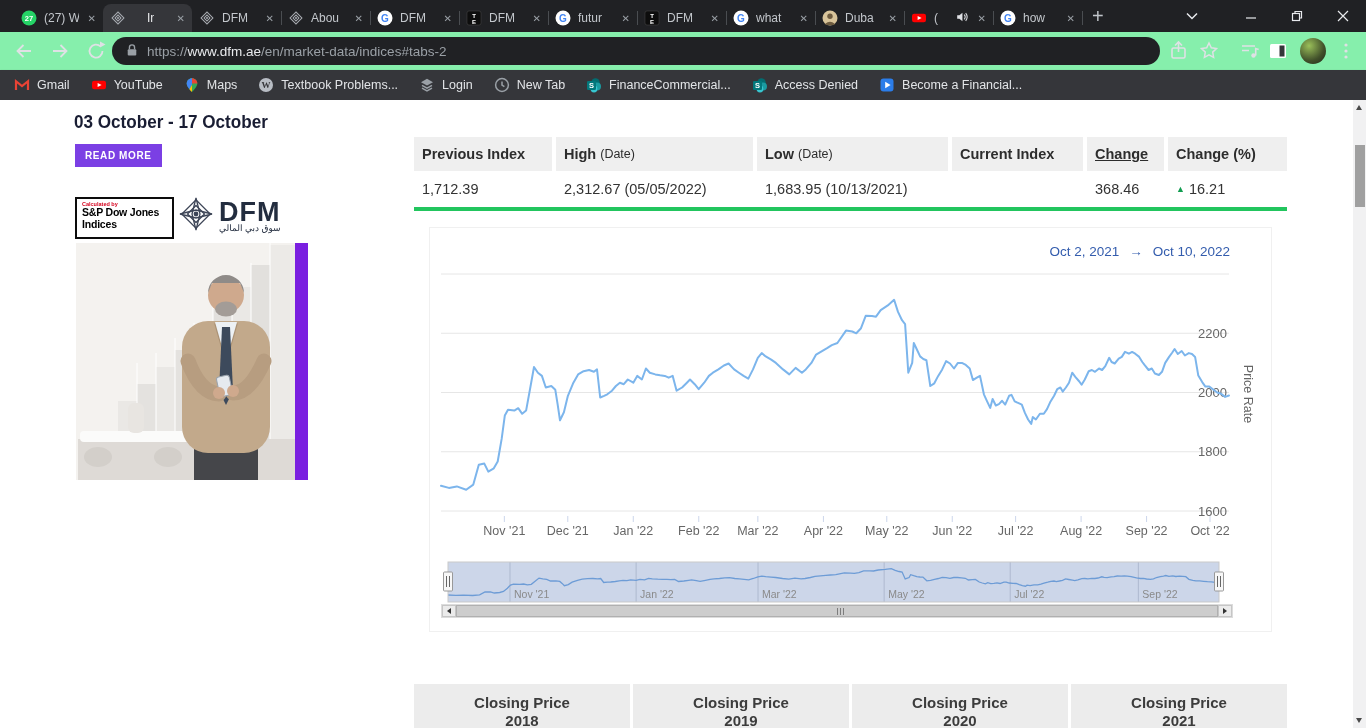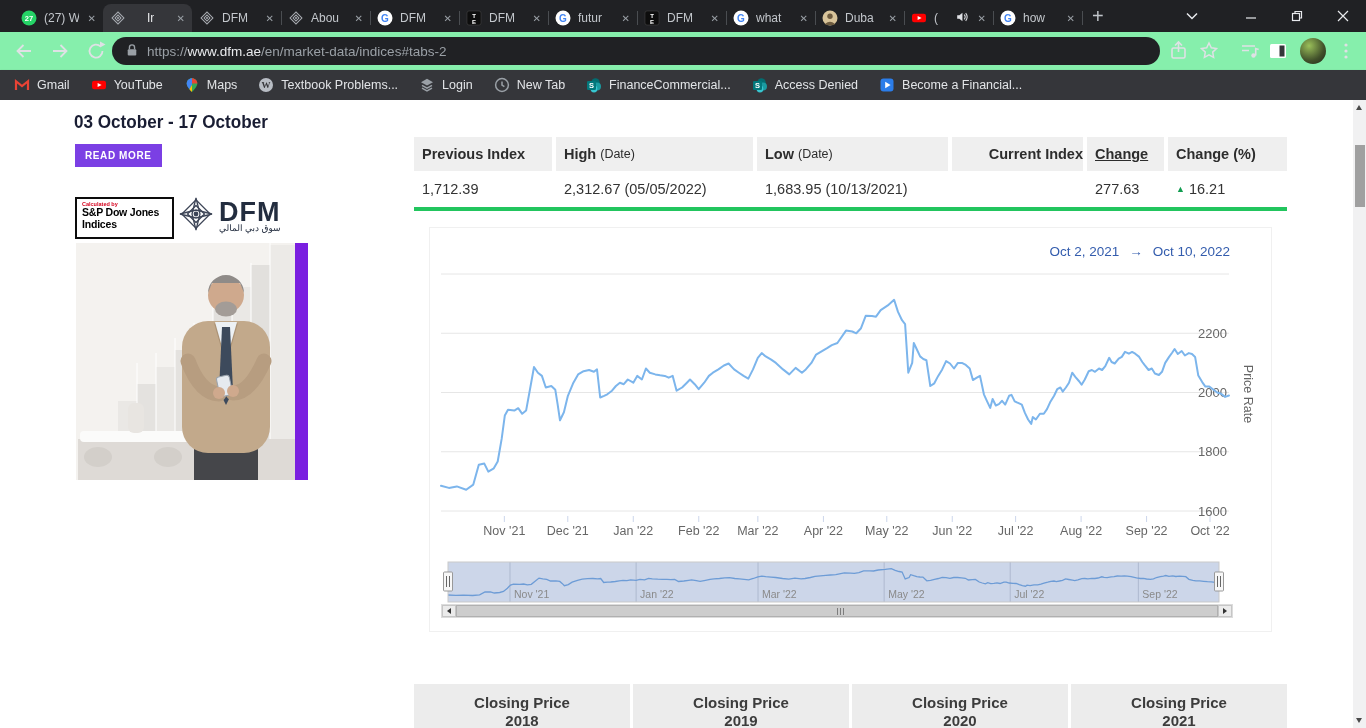--- a/index.html
+++ b/index.html
@@ -457,42 +457,42 @@
             <span>Previous Index</span>
           </div>
           <div class="seg" style="left: 142px; width: 197px;">
             <span>High</span>
             <span class="sub">(Date)</span>
           </div>
           <div class="seg" style="left: 343px; width: 191px;">
             <span>Low</span>
             <span class="sub">(Date)</span>
           </div>
-          <div class="seg" style="left: 538px; width: 131px; justify-content: flex-end;">
+          <div class="seg" style="left: 538px; width: 131px;">
             <span>Current Index</span>
           </div>
           <div class="seg" style="left: 673px; width: 77px; text-decoration: underline;">
             <span>Change</span>
           </div>
           <div class="seg" style="left: 754px; width: 119px;">
             <span>Change (%)</span>
           </div>
         </div>
       <div class="stats-vals" id="stats-vals">
           <div class="cell" style="left: 0px; width: 138px;">
             <span>1,712.39</span>
           </div>
           <div class="cell" style="left: 142px; width: 197px;">
             <span>2,312.67 (05/05/2022)</span>
           </div>
           <div class="cell" style="left: 343px; width: 191px;">
             <span>1,683.95 (10/13/2021)</span>
           </div>
           <div class="cell" style="left: 673px; width: 77px;">
-            <span>277.63</span>
+            <span>368.46</span>
           </div>
           <div class="cell" style="left: 754px; width: 119px;">
             <span class="tri-up">▲</span>
             <span>16.21</span>
           </div>
         </div>
 
       <div class="chart-card">
         <div class="range-label">
           <span>Oct 2, 2021</span>

